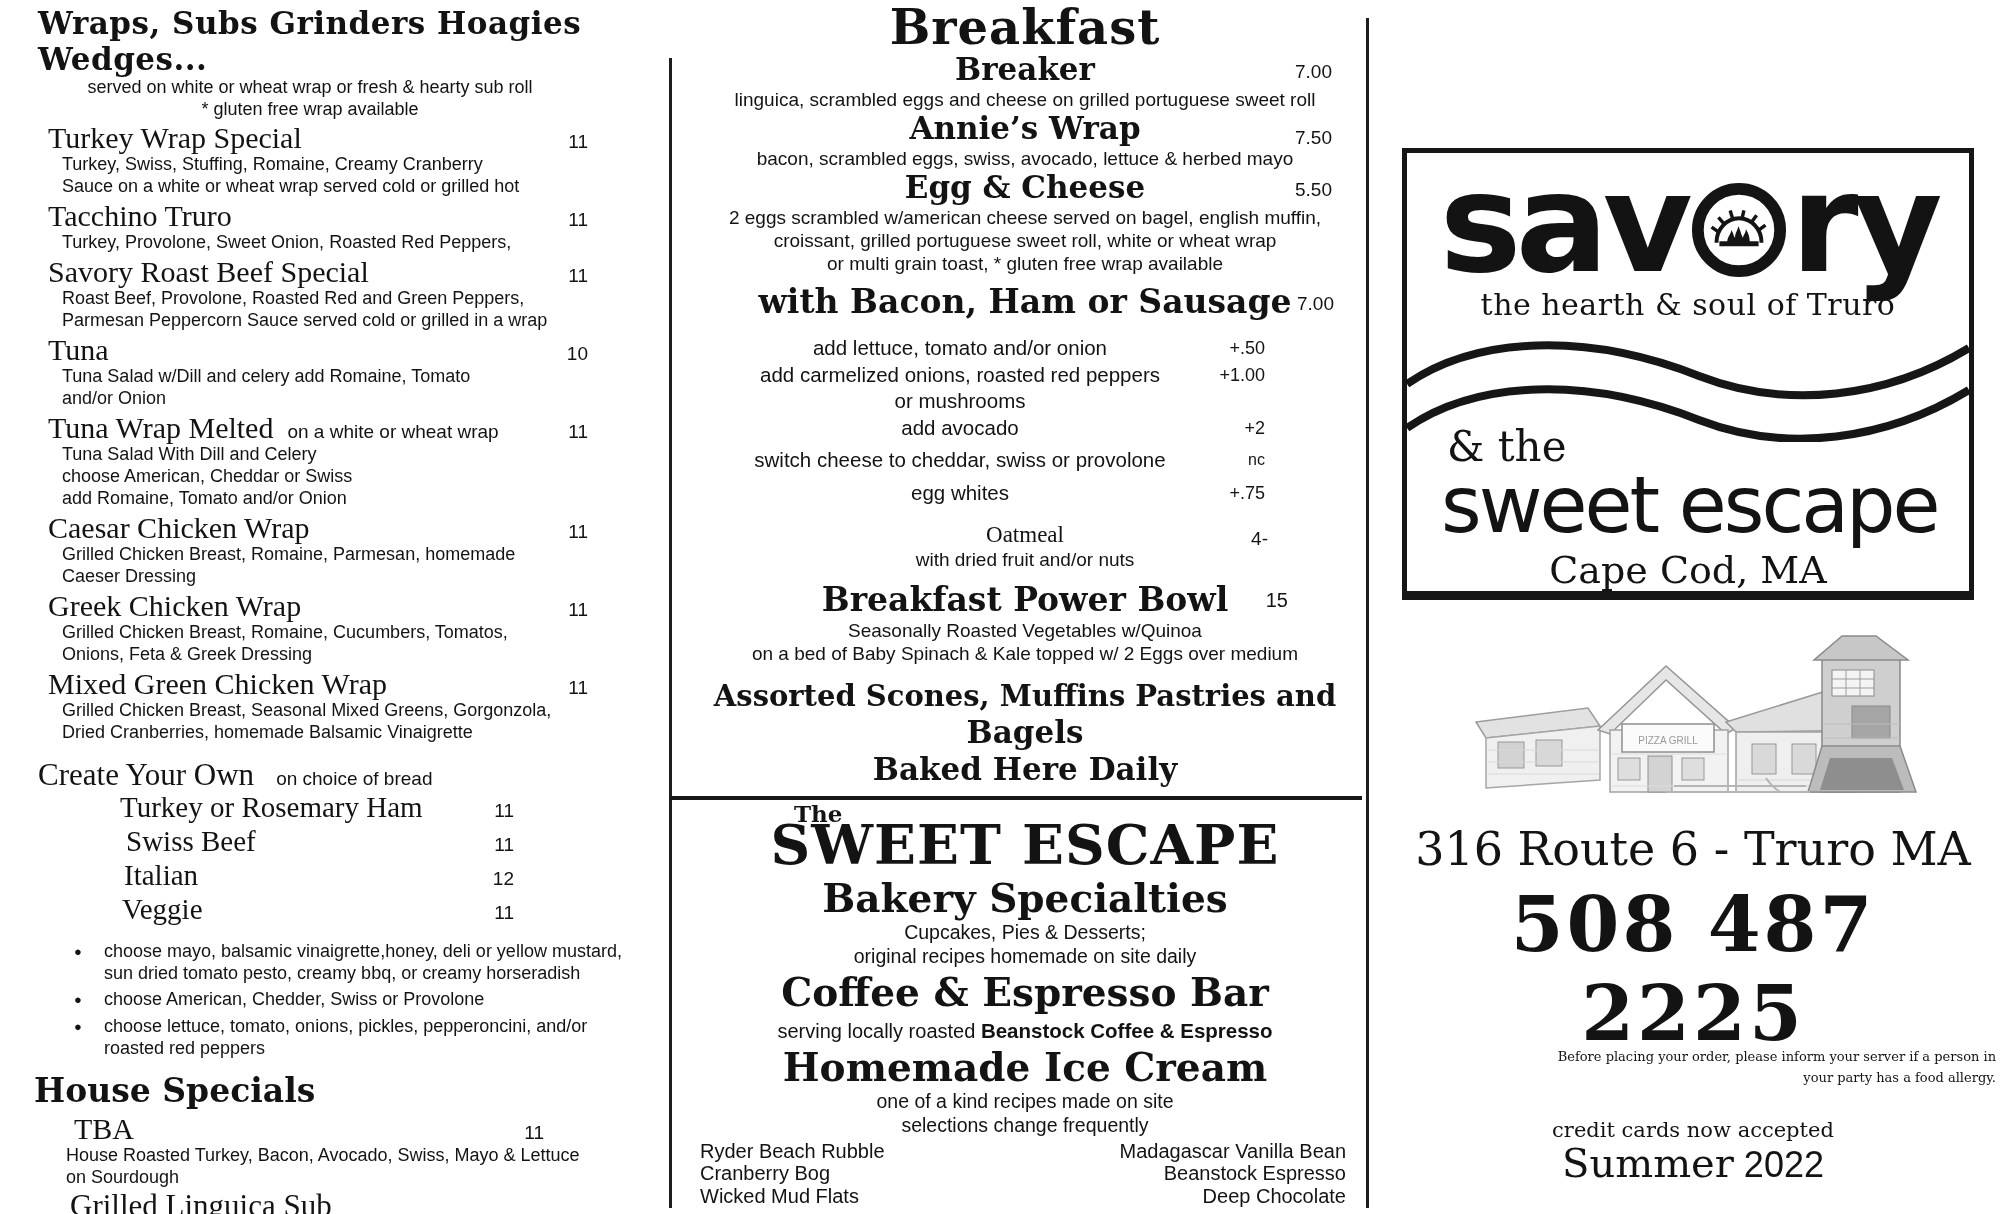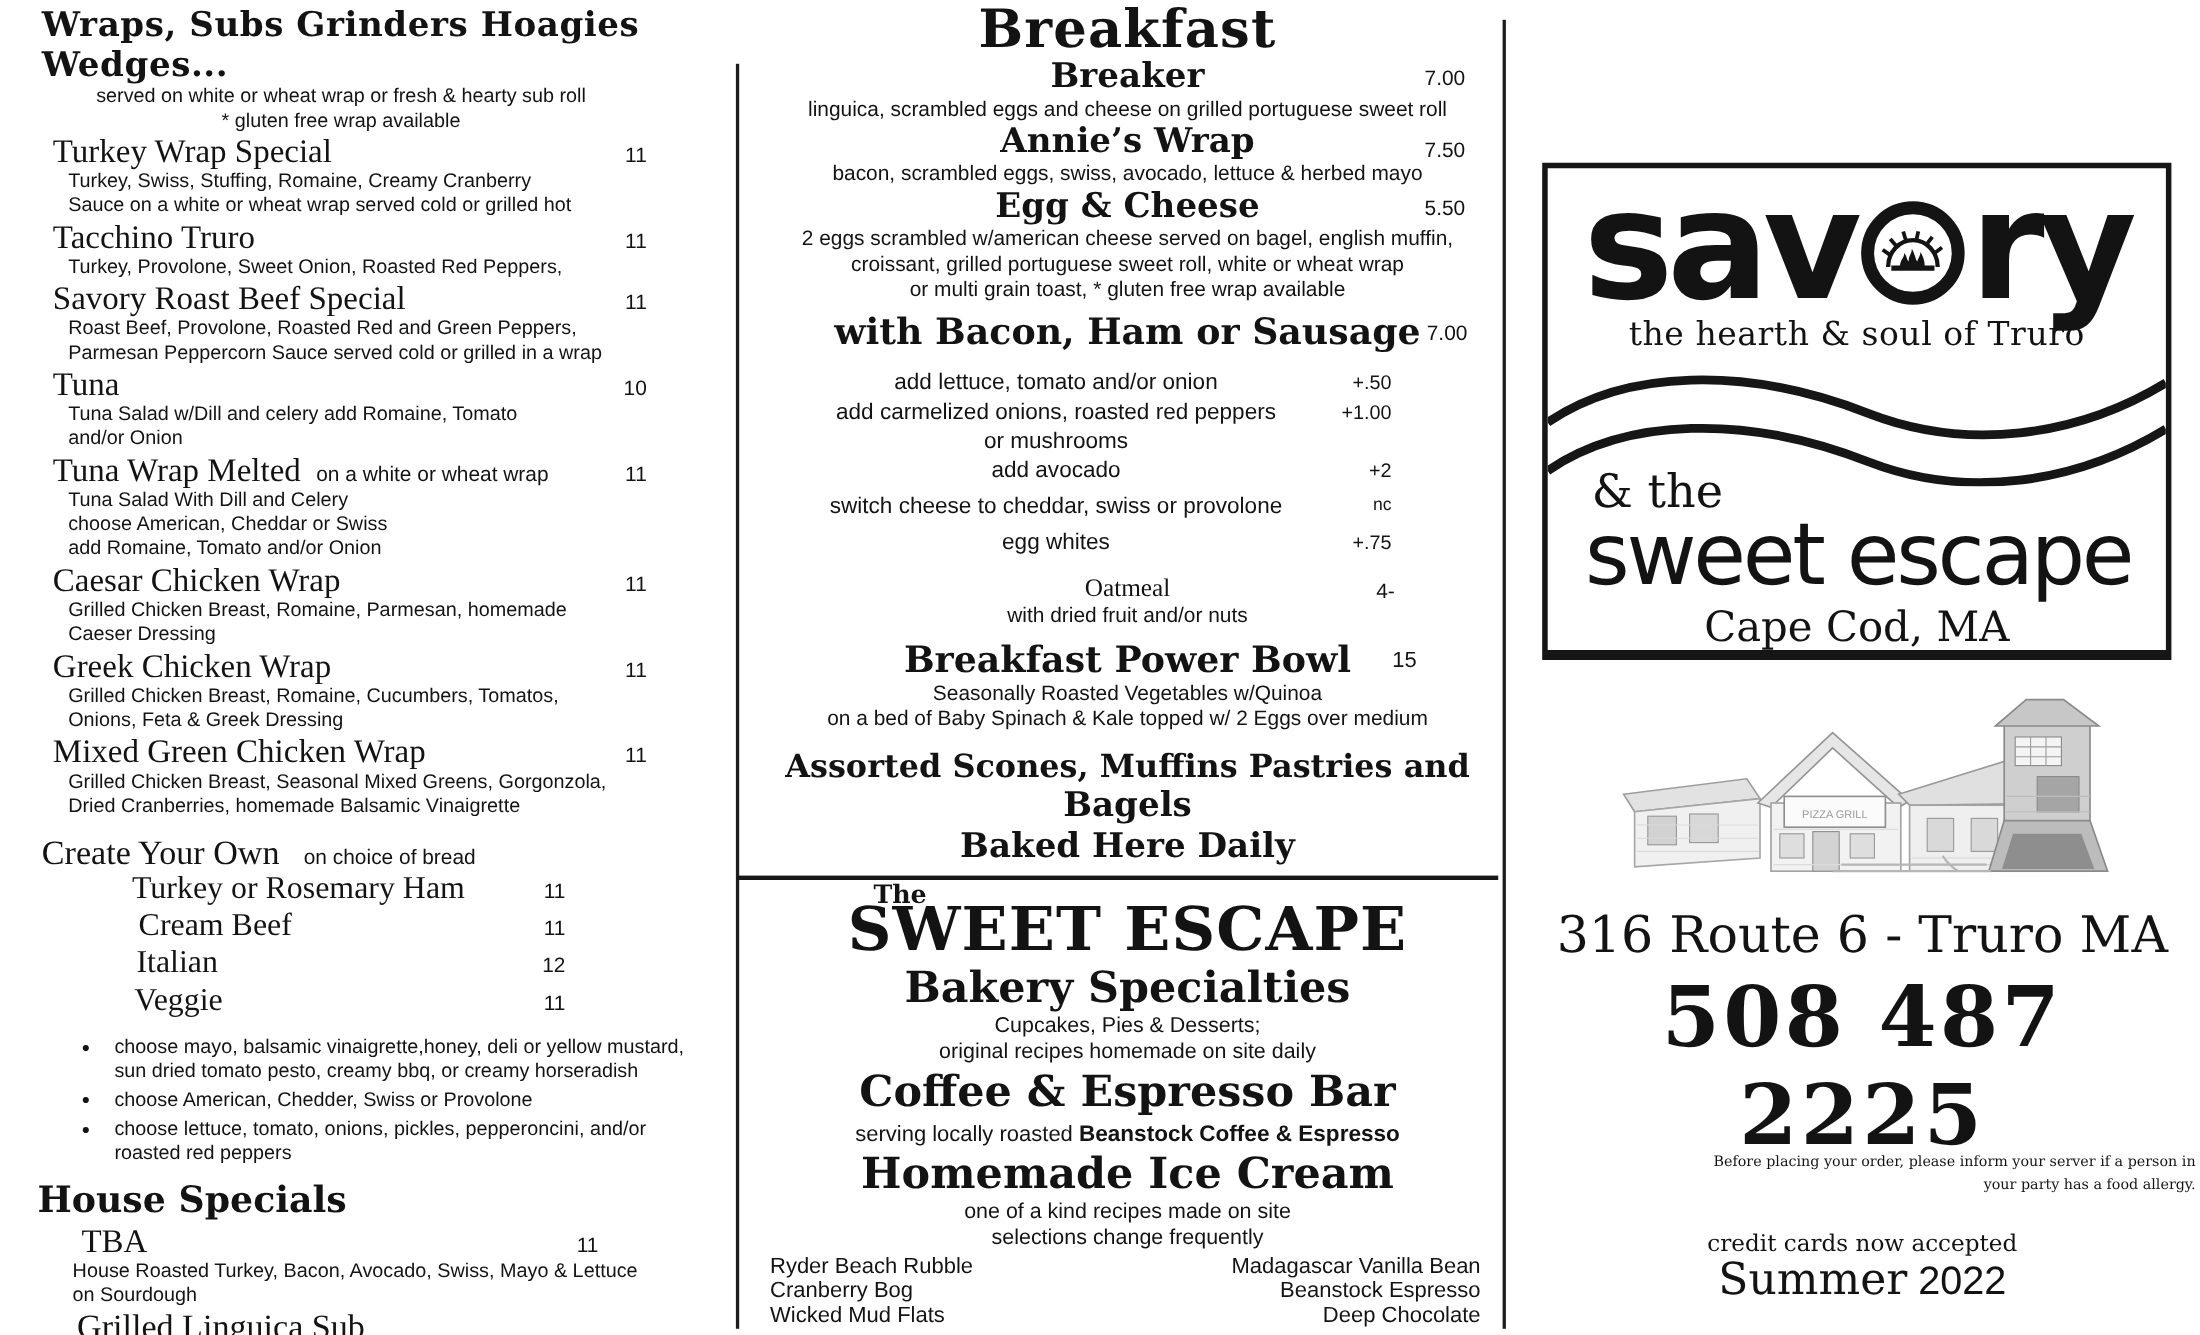--- a/index.html
+++ b/index.html
@@ -194,21 +194,21 @@
       <div class="l-row" style="width:560px;margin-left:8px;justify-content:flex-start;">
         <span class="l-name serifname" style="font-size:31px;">Create Your Own</span>
         <span class="l-note" style="margin-left:22px;">on choice of bread</span>
       </div>
       <div class="cyo-opts">
         <div class="cyo-row">
             <span class="cyo-name serifname">Turkey or Rosemary Ham</span>
             <span class="l-price">11</span>
           </div>
         <div class="cyo-row">
-            <span class="cyo-name serifname" style="padding-left:6px;">Cream Beef</span>
+            <span class="cyo-name serifname" style="padding-left:6px;">Swiss Beef</span>
             <span class="l-price">11</span>
           </div>
         <div class="cyo-row">
             <span class="cyo-name serifname" style="padding-left:4px;">Italian</span>
             <span class="l-price">12</span>
           </div>
         <div class="cyo-row">
             <span class="cyo-name serifname" style="padding-left:2px;">Veggie</span>
             <span class="l-price">11</span>
           </div>

